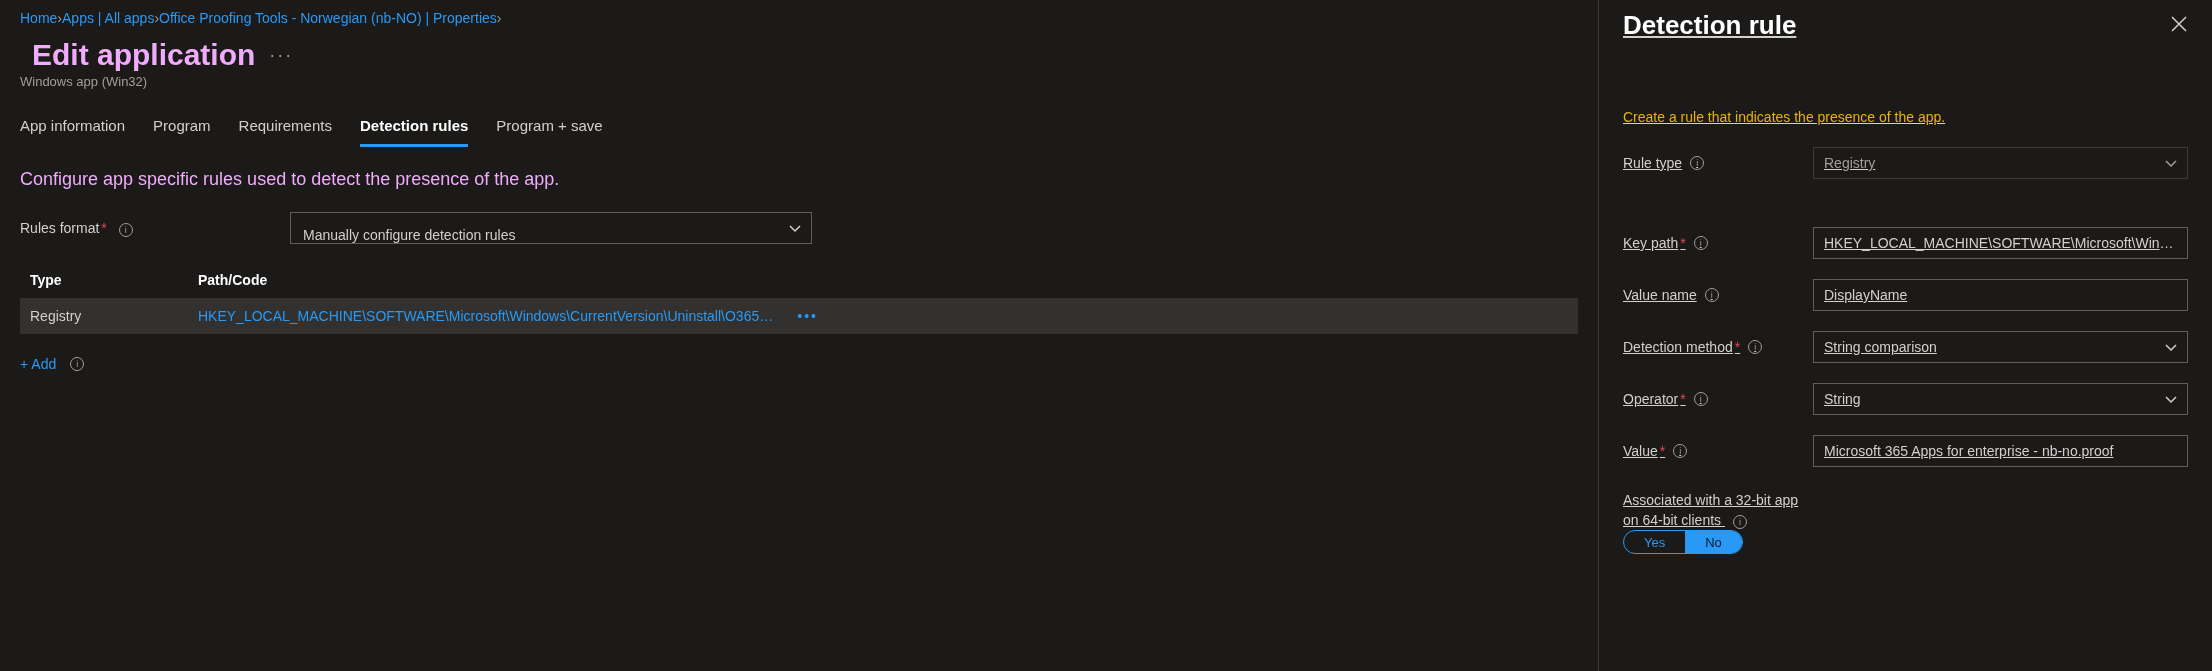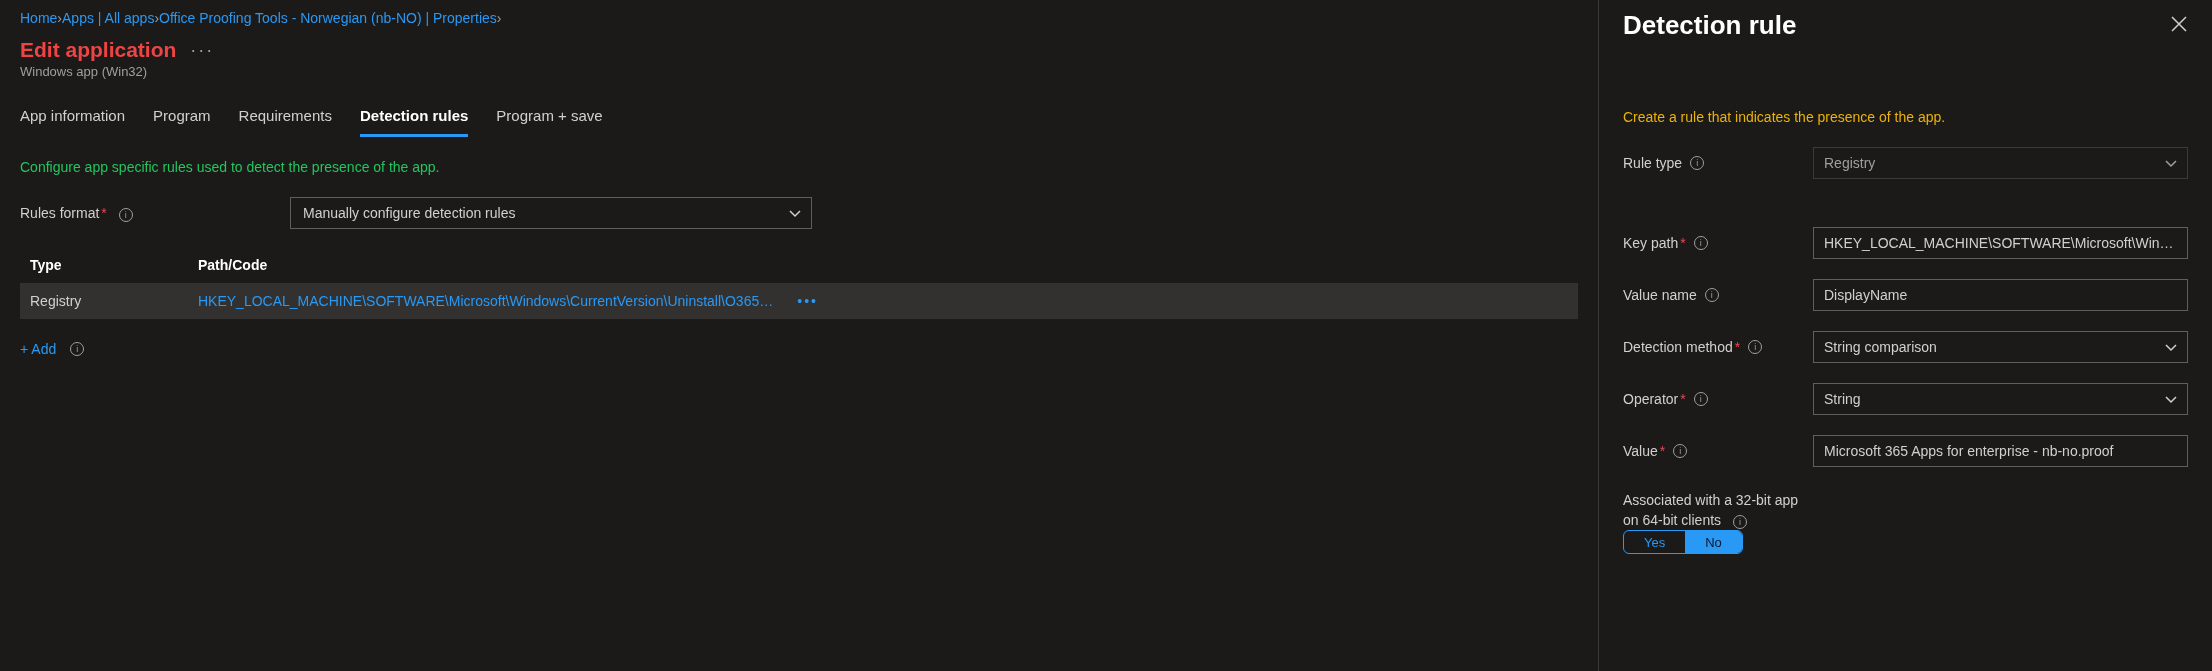--- a/index.html
+++ b/index.html
@@ -17,40 +17,42 @@
     flex: 1;
     padding: 10px 20px 20px 20px;
   }
   .right-pane {
     width: 614px;
     background: #1b1a19;
     border-left: 1px solid #3b3a39;
     padding: 10px 24px 33px 24px;
     display: flex;
     flex-direction: column;
+    text-decoration: underline;
   }
 
   
   .breadcrumb {
     display: flex;
     align-items: center;
     gap: 0;
     font-size: 14px;
     color: #2899f5;
     margin-bottom: 12px;
   }
   .breadcrumb a { color: #2899f5; text-decoration: none; cursor: pointer; }
   .breadcrumb .chev { color: #a19f9d; }
 
   
   .page-title-row { display: flex; align-items: center; gap: 14px; }
   .page-title {
-    color: #ef4444;
-    font-size: 21px;
+    color: #f0abfc;
+    font-size: 30px;
     font-weight: 600;
+    margin-left: 12px;
   }
   .more-dots { color: #a19f9d; font-size: 18px; cursor: pointer; letter-spacing: 2px; }
   .subtitle { color: #a19f9d; font-size: 13px; margin-top: 2px; margin-bottom: 28px; }
 
   
   .tabs {
     display: flex;
     gap: 28px;
     border-bottom: 0;
     margin-bottom: 22px;
@@ -60,21 +62,21 @@
     padding-bottom: 10px;
     cursor: pointer;
     font-size: 15px;
   }
   .tab.selected {
     color: #ffffff;
     font-weight: 600;
     border-bottom: 3px solid #2899f5;
   }
 
-  .desc { color: #22c55e; font-size: 14px; margin-bottom: 22px; }
+  .desc { color: #f0abfc; font-size: 18px; margin-bottom: 22px; }
 
   
   .form-row {
     display: flex;
     align-items: center;
     margin-bottom: 18px;
   }
   .form-label {
     width: 270px;
     font-size: 14px;
@@ -95,21 +97,21 @@
   .select-box, .input-box {
     flex: 0 0 522px;
     height: 32px;
     background: #1b1a19;
     border: 1px solid #605e5c;
     color: #d2d0ce;
     padding: 0 36px 0 12px;
     position: relative;
     font-size: 14px;
     display: flex;
-    align-items: center;
+    align-items: flex-end;
     cursor: pointer;
   }
   .select-box .chev-down, .rp-select .chev-down {
     position: absolute;
     right: 10px;
     top: 50%;
     transform: translateY(-50%);
     width: 12px; height: 12px;
   }
   .chev-down svg { width: 12px; height: 12px; }
@@ -206,21 +208,21 @@
     text-overflow: ellipsis;
   }
 
   .rp-row.multiline { align-items: flex-start; flex-direction: column; }
   .rp-label.multiline { line-height: 1.4; padding-top: 4px; flex-direction: column; align-items: flex-start; }
 
   
   .toggle-group {
     display: inline-flex;
     border: 1px solid #2899f5;
-    border-radius: 6px;
+    border-radius: 12px;
     overflow: hidden;
     height: 24px;
   }
   .toggle-opt {
     padding: 0 20px;
     font-size: 13px;
     display: flex;
     align-items: center;
     cursor: pointer;
     color: #2899f5;

